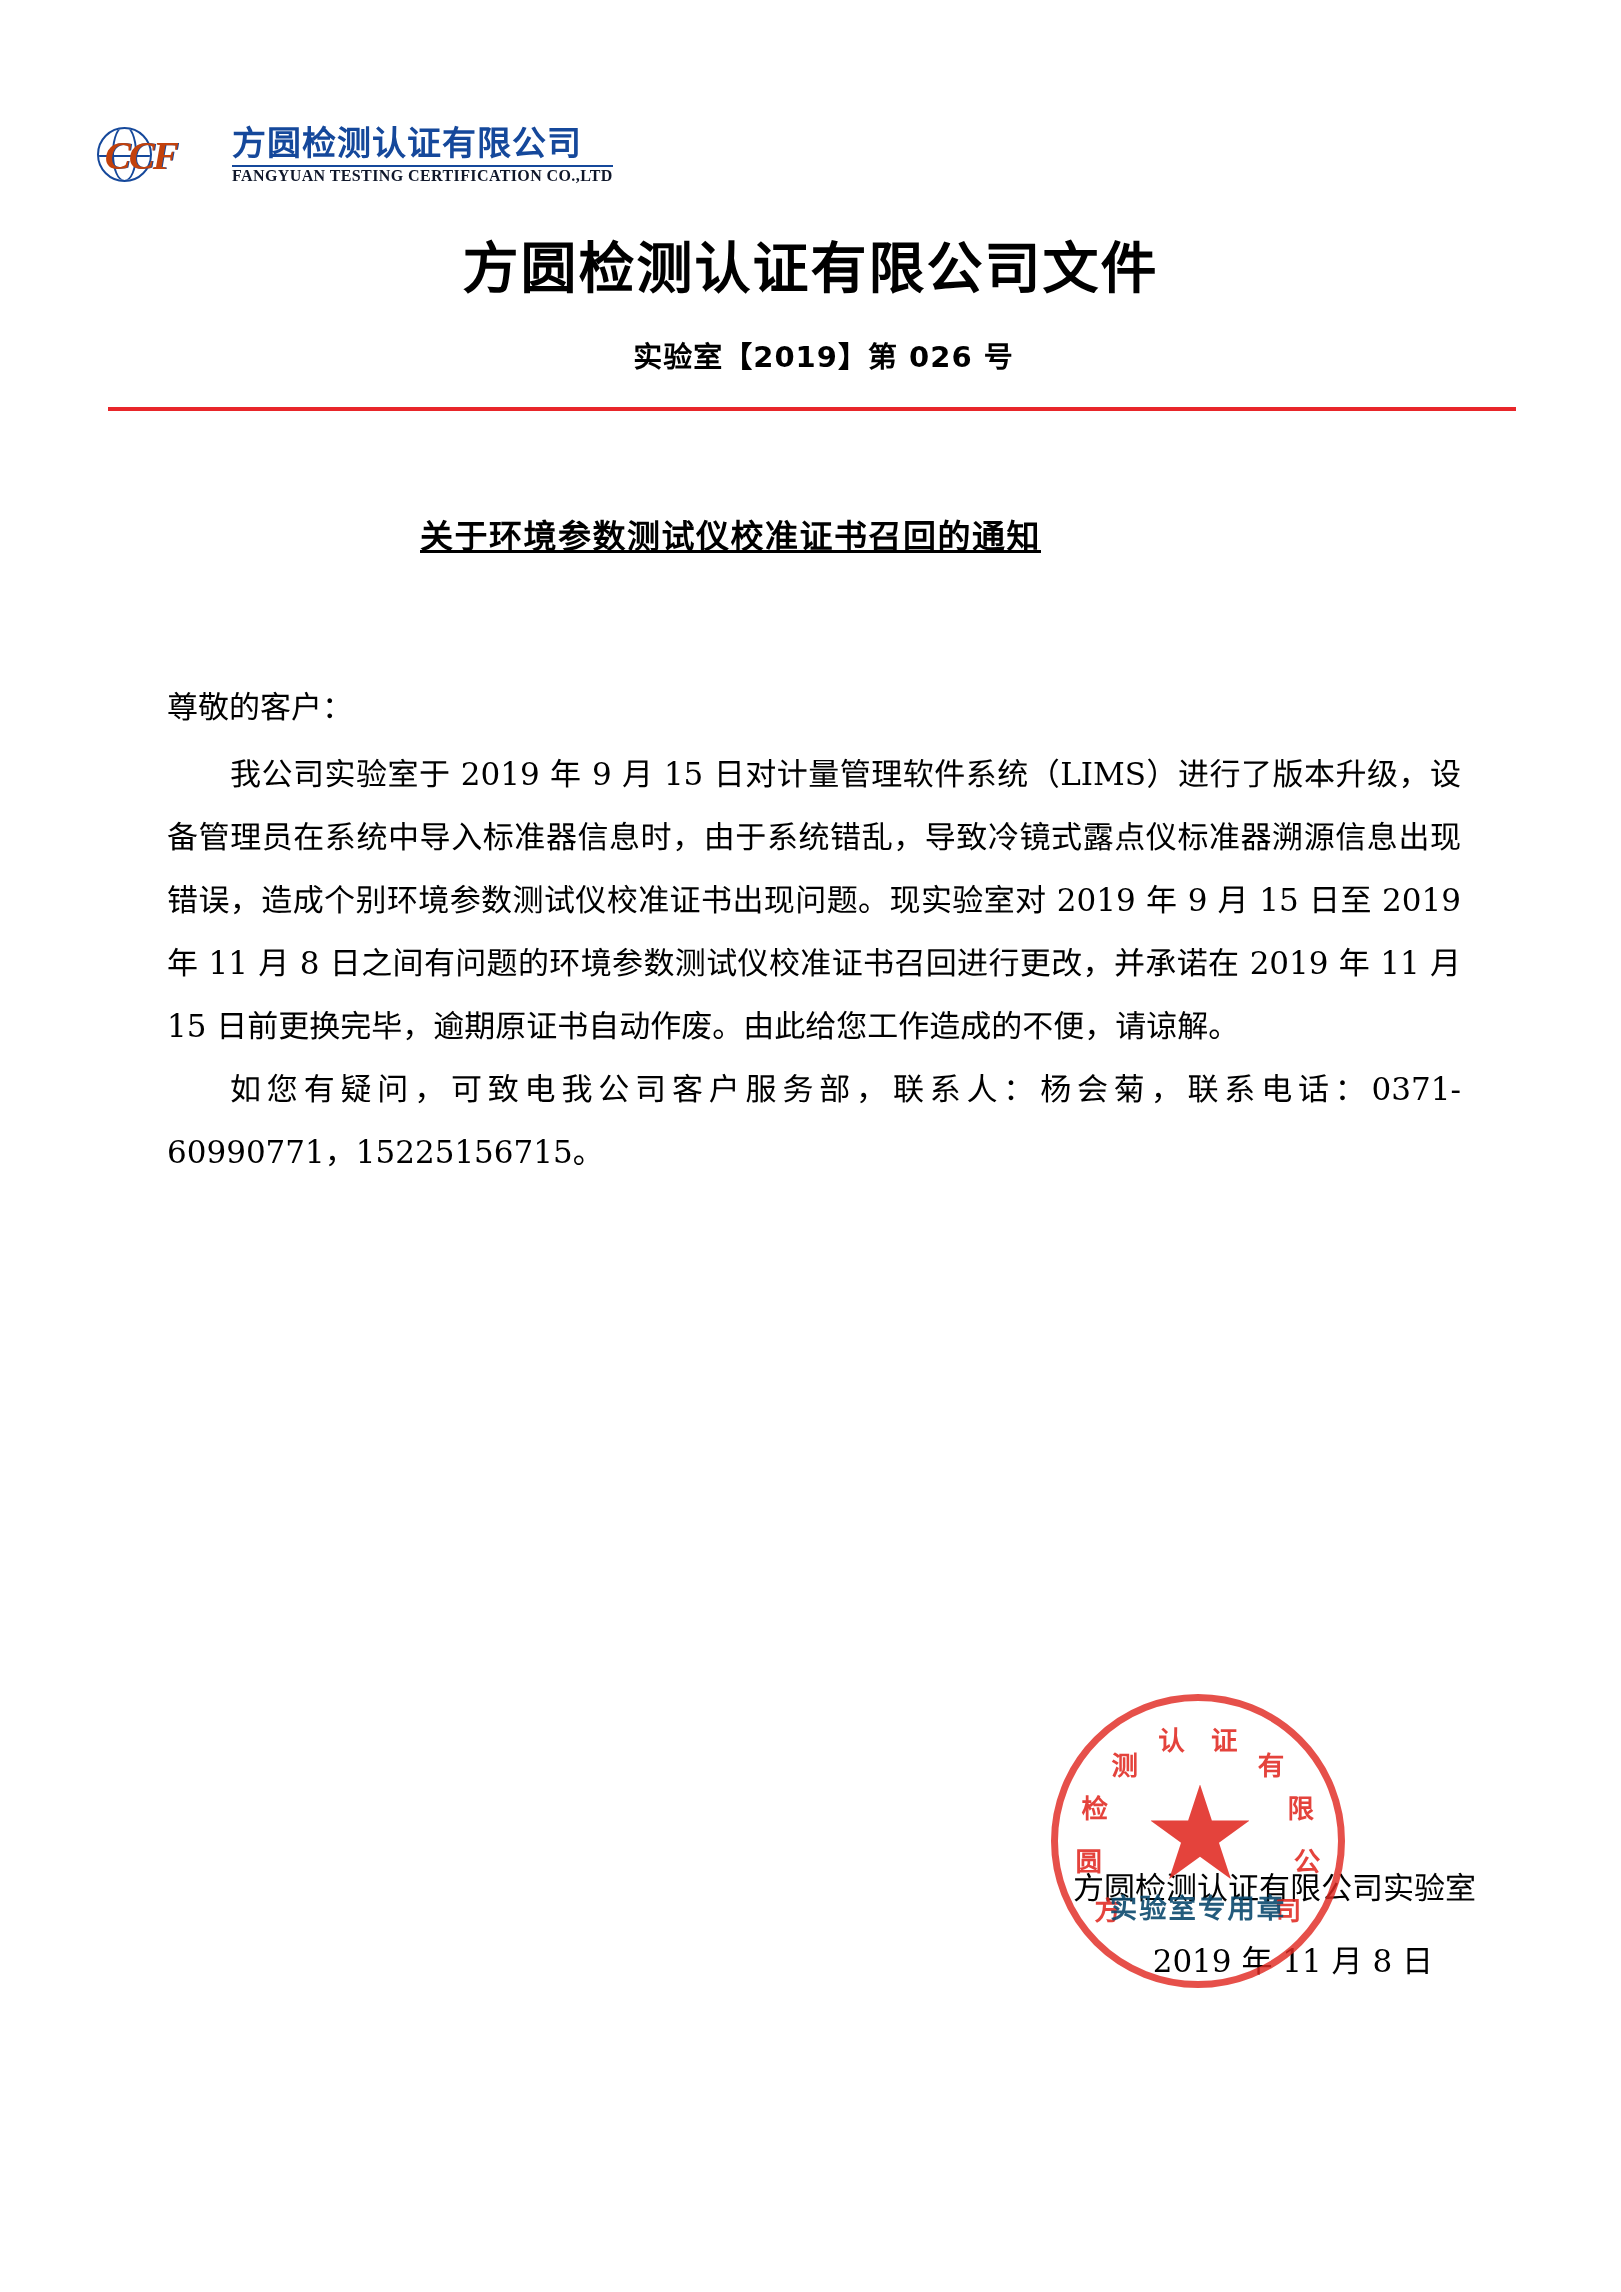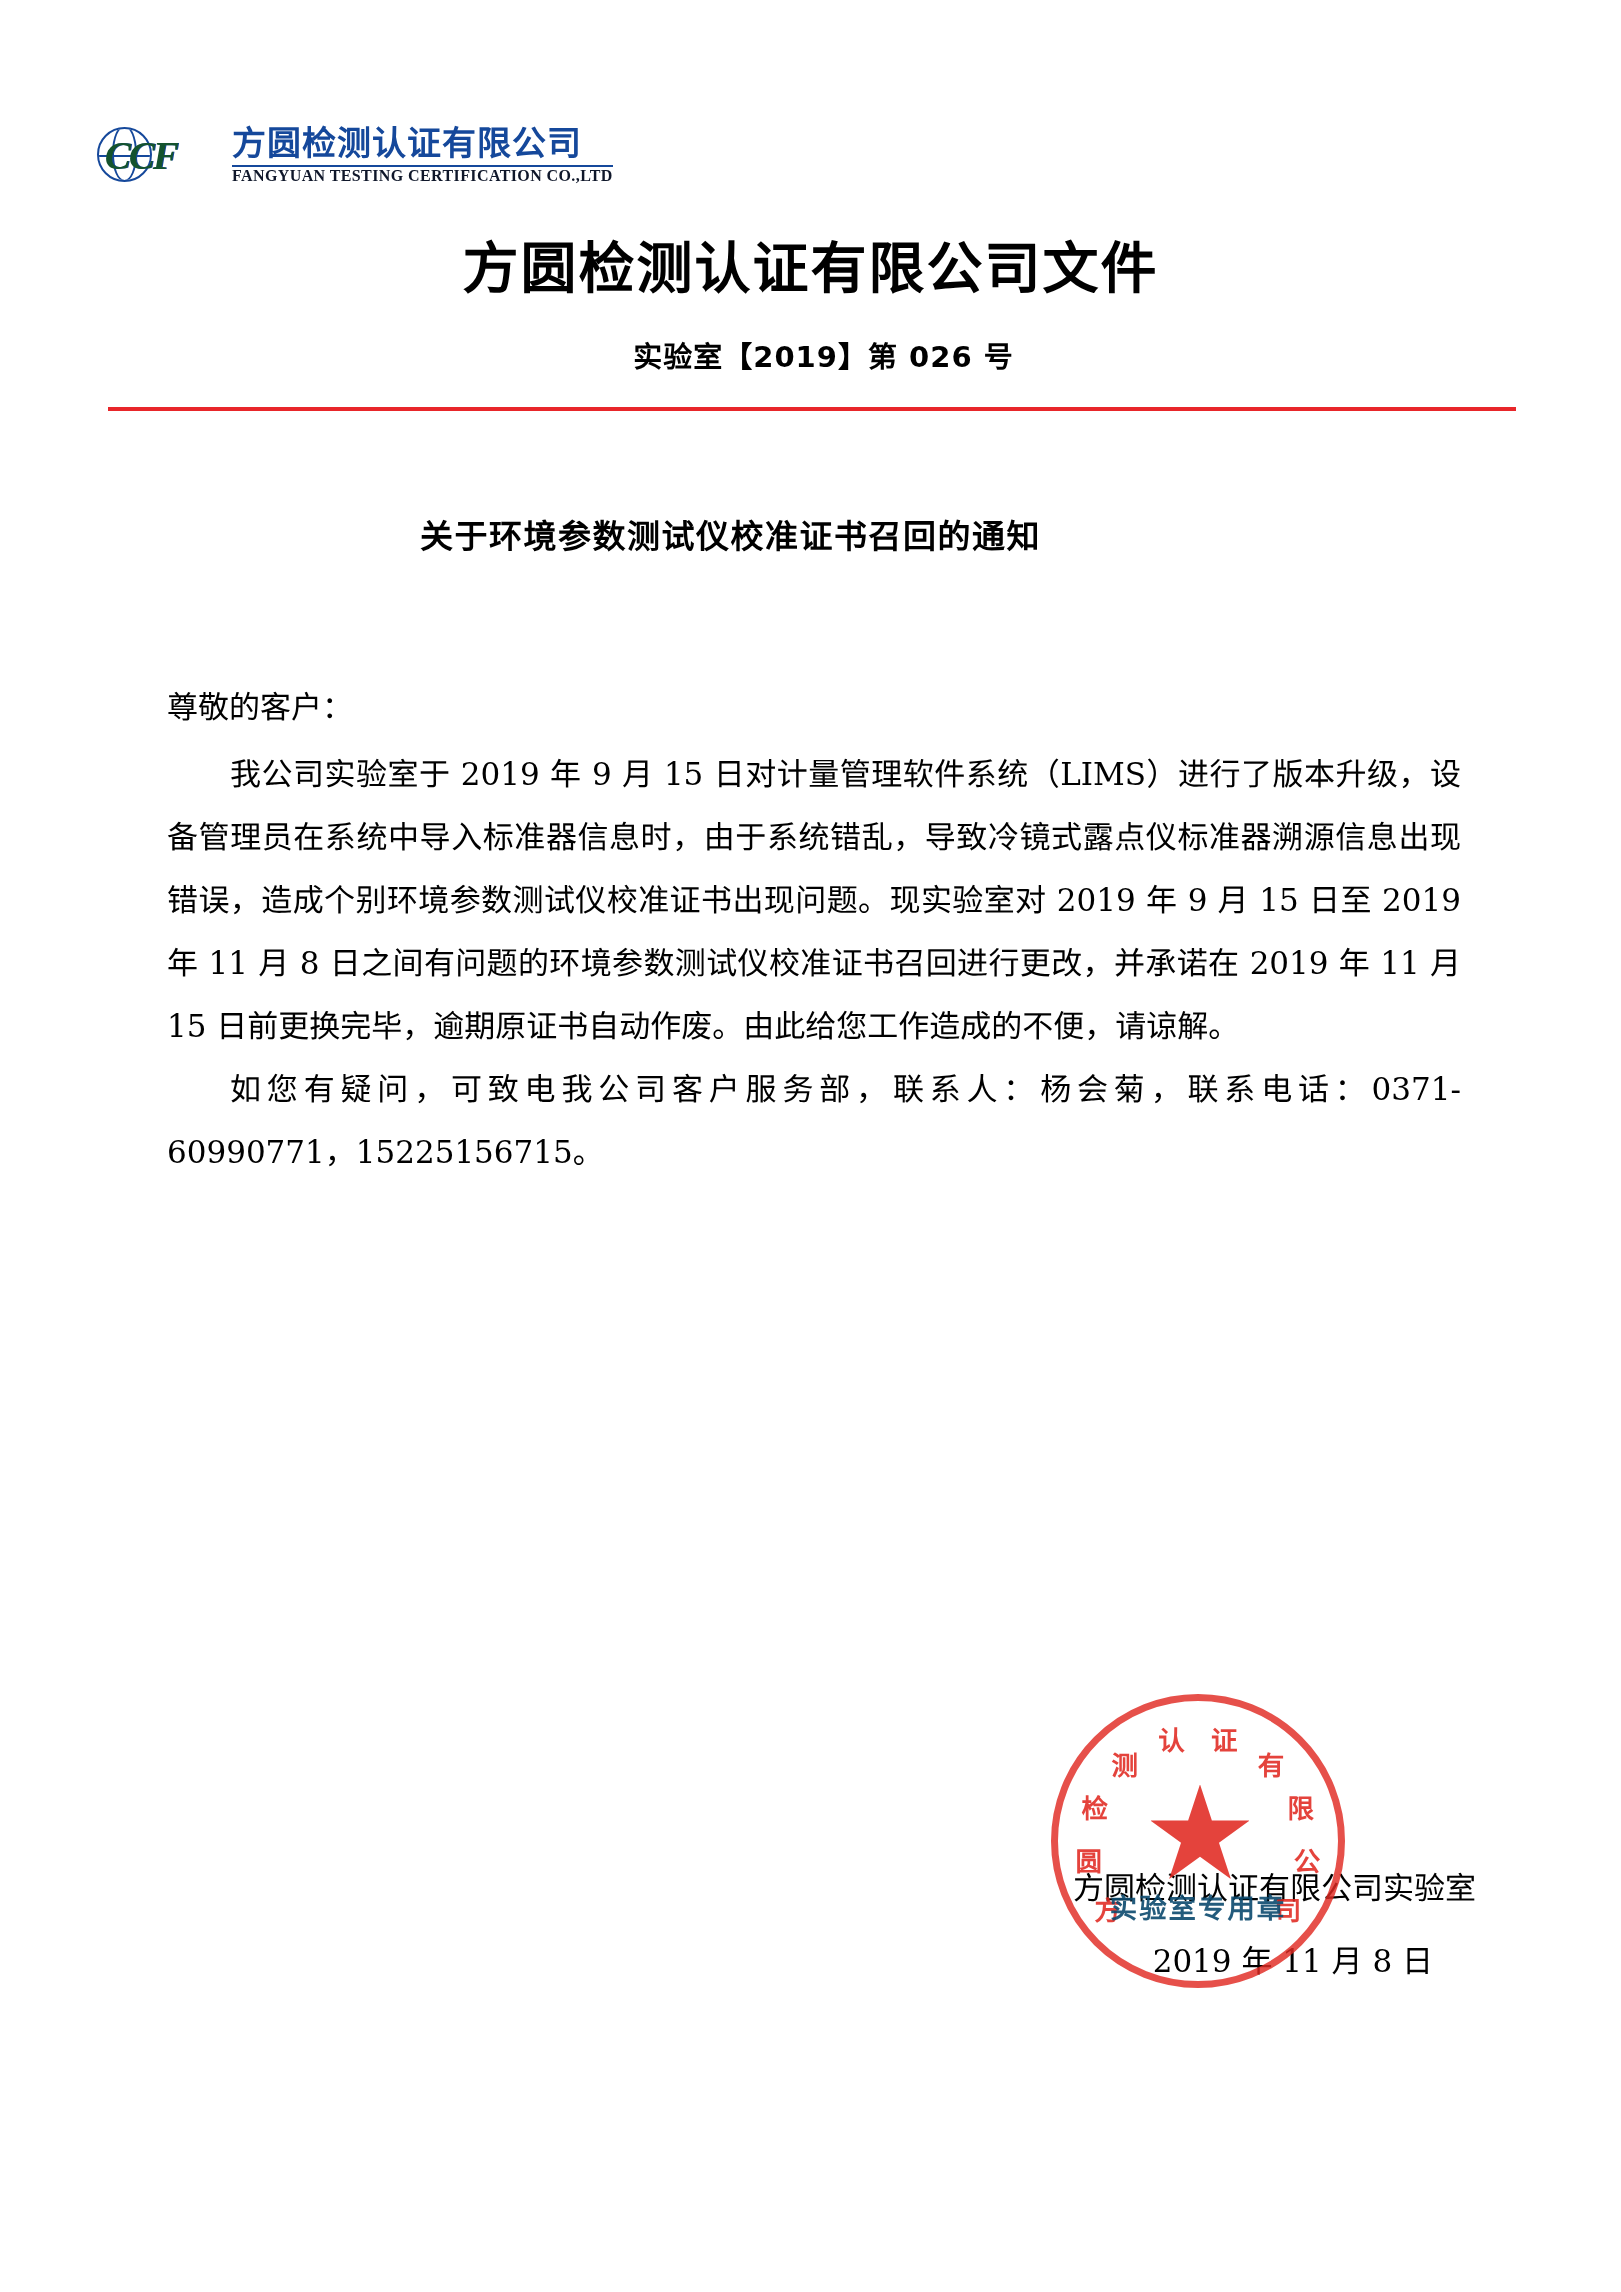--- a/index.html
+++ b/index.html
@@ -75,21 +75,21 @@
   }
   .logo-mark .ccf {
     position: absolute;
     left: 11.8px;
     top: 13.7px;
     font-family: "Liberation Serif", serif;
     font-weight: bold;
     font-style: italic;
     font-size: 39px;
     letter-spacing: -2px;
-    color: #14532d;
+    color: #c2410c;
     text-shadow: 1px 0 0 #15489b;
   }
   .logo-text {
     margin-left: 19px;
     display: flex;
     flex-direction: column;
     justify-content: center;
   }
   .logo-cn {
     font-family: "DejaVu Sans", "Liberation Sans", sans-serif;
@@ -149,20 +149,21 @@
   .subject {
     position: absolute;
     left: 0;
     top: 510px;
     width: 1461px;
     text-align: center;
     font-family: "DejaVu Sans", "Liberation Sans", sans-serif;
     font-weight: bold;
     font-size: 33px;
     letter-spacing: 1.5px;
+    text-decoration: underline;
   }
 
   
   .body-block {
     position: absolute;
     left: 167px;
     top: 676px;
     width: 1294px;
     font-family: "DejaVu Serif", "Liberation Serif", serif;
     font-size: 31px;

